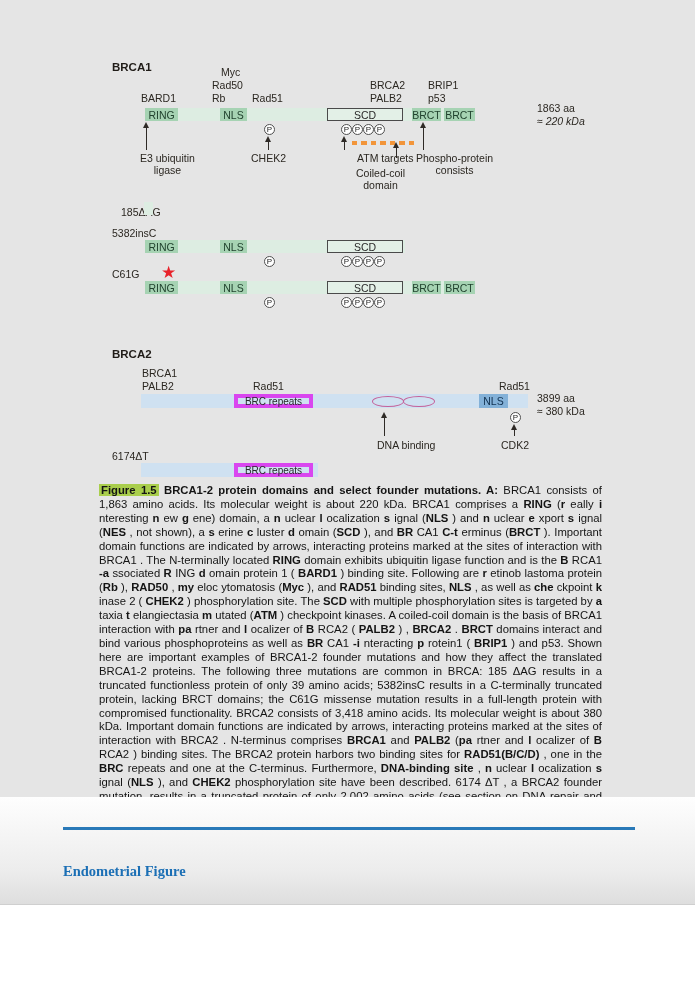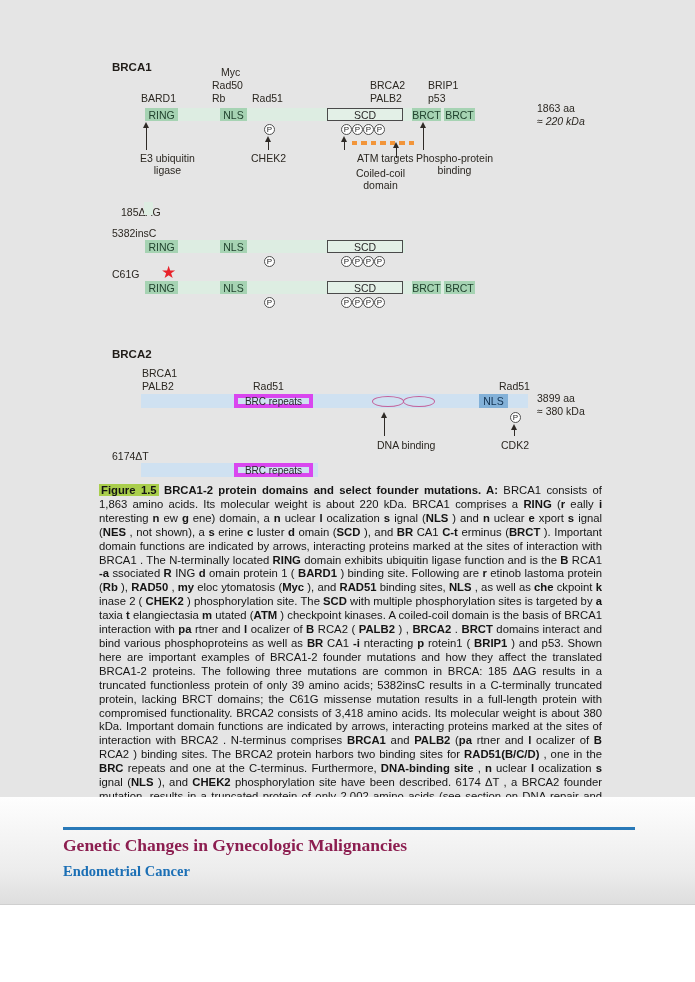--- a/index.html
+++ b/index.html
@@ -92,21 +92,21 @@
     <div class="arr" style="left:396px; top:147px; height:11px;"></div>
     <div class="arr" style="left:423px; top:127px; height:23px;"></div>
 
     <div class="lbl pre" style="left:140px; top:152px;">E3 ubiquitin
 ligase</div>
     <div class="lbl" style="left:251px; top:152px;">CHEK2</div>
     <div class="lbl" style="left:333px; top:152px;margin-left:24px;">ATM targets</div>
     <div class="lbl pre" style="left:356px; top:167px;">Coiled-coil
 domain</div>
     <div class="lbl pre" style="left:416px; top:152px;">Phospho-protein
-binding</div>
+consists</div>
 
     <div class="mut" style="left:121px; top:190px;margin-top:16px;">185ΔAG</div>
     <div class="bar greenbar" style="left:144px; top:202px; width:9px;"></div>
 
     <div class="mut" style="left:112px; top:227px;">5382insC</div>
     <div class="bar greenbar" style="left:145px; top:240px; width:260px;"></div>
     <div class="dbox gbox" style="left:145px; top:240px; width:33px;">RING</div>
     <div class="dbox gbox" style="left:220px; top:240px; width:27px;">NLS</div>
     <div class="dbox scd" style="left:327px; top:240px; width:76px;">SCD</div>
     <span class="pcirc" style="left:264px; top:256px;">P</span>
@@ -156,22 +156,21 @@
 
     <div class="mut" style="left:112px; top:450px;">6174ΔT</div>
     <div class="bar bluebar" style="left:141px; top:463px; width:177px; height:14px;"></div>
     <div class="dbox bbox" style="left:234px; top:463px; width:79px;">BRC repeats</div>
   </div>
 
   <div class="caption"><span class="rs-h rs-b">Figure 1.5</span><span> </span><span class="rs-b rs-i">BRCA1-2</span><span class="rs-b"> protein domains and select founder mutations. A: </span><span class="rs-i">BRCA1</span><span> consists of 1,863 amino acids. Its molecular weight is about 220 kDa. </span><span class="rs-i">BRCA1</span><span> comprises a </span><span class="rs-b">RING</span><span> (</span><span class="rs-b">r</span><span> eally </span><span class="rs-b">i</span><span> nteresting </span><span class="rs-b">n</span><span> ew </span><span class="rs-b">g</span><span> ene) domain, a </span><span class="rs-b">n</span><span> uclear </span><span class="rs-b">l</span><span> ocalization </span><span class="rs-b">s</span><span> ignal (</span><span class="rs-b">NLS</span><span> ) and </span><span class="rs-b">n</span><span> uclear </span><span class="rs-b">e</span><span> xport </span><span class="rs-b">s</span><span> ignal (</span><span class="rs-b">NES</span><span> , not shown), a </span><span class="rs-b">s</span><span> erine </span><span class="rs-b">c</span><span> luster </span><span class="rs-b">d</span><span> omain (</span><span class="rs-b">SCD</span><span> ), and </span><span class="rs-b">BR</span><span> CA1 </span><span class="rs-b">C-t</span><span> erminus (</span><span class="rs-b">BRCT</span><span> ). Important domain functions are indicated by arrows, interacting proteins marked at the sites of interaction with </span><span class="rs-i">BRCA1</span><span> . The N-terminally located </span><span class="rs-b">RING</span><span> domain exhibits ubiquitin ligase function and is the </span><span class="rs-b">B</span><span class="rs-i"> RCA1 </span><span class="rs-b">-a</span><span> ssociated </span><span class="rs-b">R</span><span> ING </span><span class="rs-b">d</span><span> omain protein 1 ( </span><span class="rs-b rs-i">BARD1</span><span> ) binding site. Following are </span><span class="rs-b">r</span><span> etinob lastoma protein (</span><span class="rs-b">Rb</span><span> ), </span><span class="rs-b rs-i">RAD50</span><span> , </span><span class="rs-b">my</span><span> eloc ytomatosis (</span><span class="rs-b">Myc</span><span> ), and </span><span class="rs-b rs-i">RAD51</span><span> binding sites, </span><span class="rs-b">NLS</span><span> , as well as </span><span class="rs-b">che</span><span> ckpoint </span><span class="rs-b">k</span><span> inase 2 ( </span><span class="rs-b rs-i">CHEK2</span><span> ) phosphorylation site. The </span><span class="rs-b">SCD</span><span> with multiple phosphorylation sites is targeted by </span><span class="rs-b">a</span><span> taxia </span><span class="rs-b">t</span><span> elangiectasia </span><span class="rs-b">m</span><span> utated (</span><span class="rs-b">ATM</span><span> ) checkpoint kinases. A coiled-coil domain is the basis of </span><span class="rs-i">BRCA1</span><span> interaction with </span><span class="rs-b">pa</span><span> rtner and </span><span class="rs-b">l</span><span> ocalizer of </span><span class="rs-b">B</span><span class="rs-i"> RCA2 </span><span>( </span><span class="rs-b rs-i">PALB2</span><span> ) , </span><span class="rs-b rs-i">BRCA2</span><span> . </span><span class="rs-b">BRCT</span><span> domains interact and bind various phosphoproteins as well as </span><span class="rs-b">BR</span><span class="rs-i"> CA1 </span><span class="rs-b">-i</span><span> nteracting </span><span class="rs-b">p</span><span> rotein1 ( </span><span class="rs-b rs-i">BRIP1</span><span> ) and p53. Shown here are important examples of </span><span class="rs-i">BRCA1-2</span><span> founder mutations and how they affect the translated </span><span class="rs-i">BRCA1-2</span><span> proteins. The following three mutations are common in </span><span class="rs-i">BRCA: 185 ΔAG</span><span> results in a truncated functionless protein of only 39 amino acids; </span><span class="rs-i">5382insC</span><span> results in a C-terminally truncated protein, lacking BRCT domains; the </span><span class="rs-i">C61G</span><span> missense mutation results in a full-length protein with compromised functionality. </span><span class="rs-i">BRCA2</span><span> consists of 3,418 amino acids. Its molecular weight is about 380 kDa. Important domain functions are indicated by arrows, interacting proteins marked at the sites of interaction with </span><span class="rs-i">BRCA2</span><span> . N-terminus comprises </span><span class="rs-b rs-i">BRCA1</span><span> and </span><span class="rs-b rs-i">PALB2</span><span> (</span><span class="rs-b">pa</span><span> rtner and </span><span class="rs-b">l</span><span> ocalizer of </span><span class="rs-b">B</span><span class="rs-i"> RCA2 </span><span>) binding sites. The </span><span class="rs-i">BRCA2</span><span> protein harbors two binding sites for </span><span class="rs-b rs-i">RAD51(B/C/D)</span><span> , one in the </span><span class="rs-b">BRC</span><span> repeats and one at the C-terminus. Furthermore, </span><span class="rs-b">DNA-binding site</span><span> , </span><span class="rs-b">n</span><span> uclear </span><span class="rs-b">l</span><span> ocalization </span><span class="rs-b">s</span><span> ignal (</span><span class="rs-b">NLS</span><span> ), and </span><span class="rs-b rs-i">CHEK2</span><span> phosphorylation site have been described. </span><span class="rs-i">6174 ΔT</span><span> , a </span><span class="rs-i">BRCA2</span><span> founder mutation, results in a truncated protein of only 2,002 amino acids (see section on DNA repair and hereditary ovarian cancer).</span></div>
 
   <div class="section-strip">
     <div class="rule-blue"></div>
-    <div class="h1">Genetic Changes in Gynecologic Malignancies</div>
-    <div class="h2">Endometrial Cancer</div>
+    <div class="h2">Endometrial Figure</div>
     <div class="h3">Sporadic Endometrial Cancer</div>
   </div>
 
   <div class="footer">
     
     
     
     
     
   </div>

